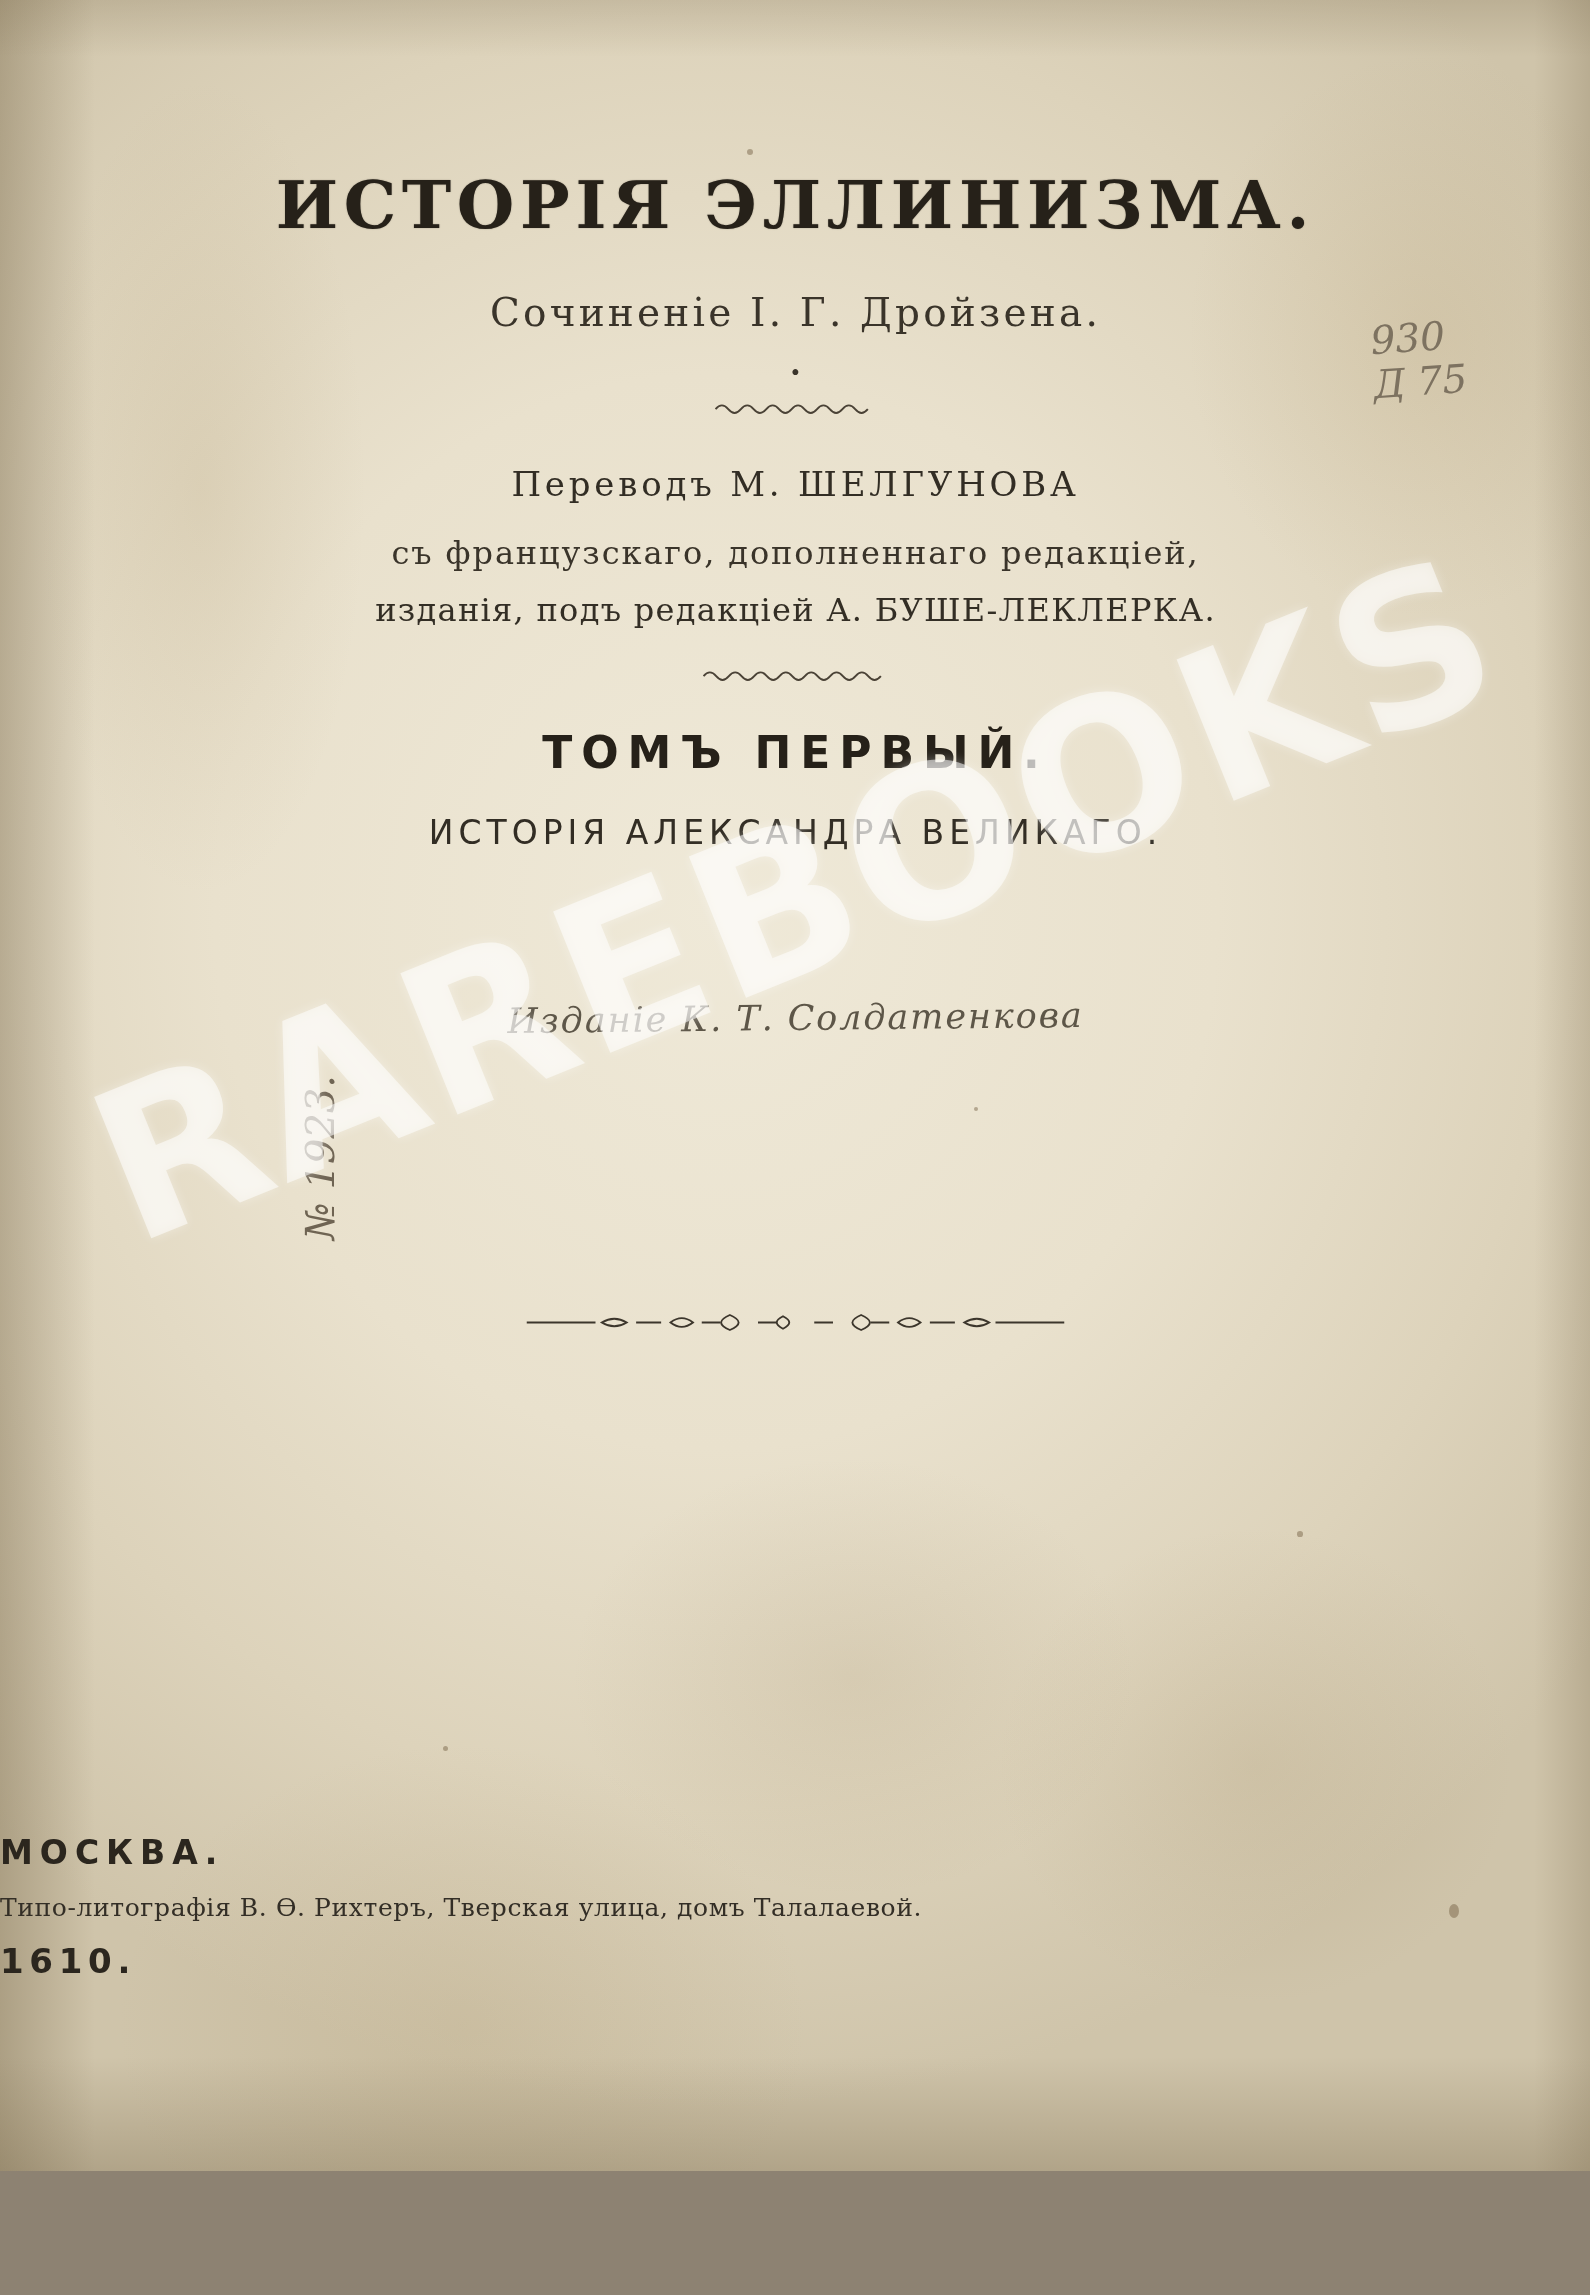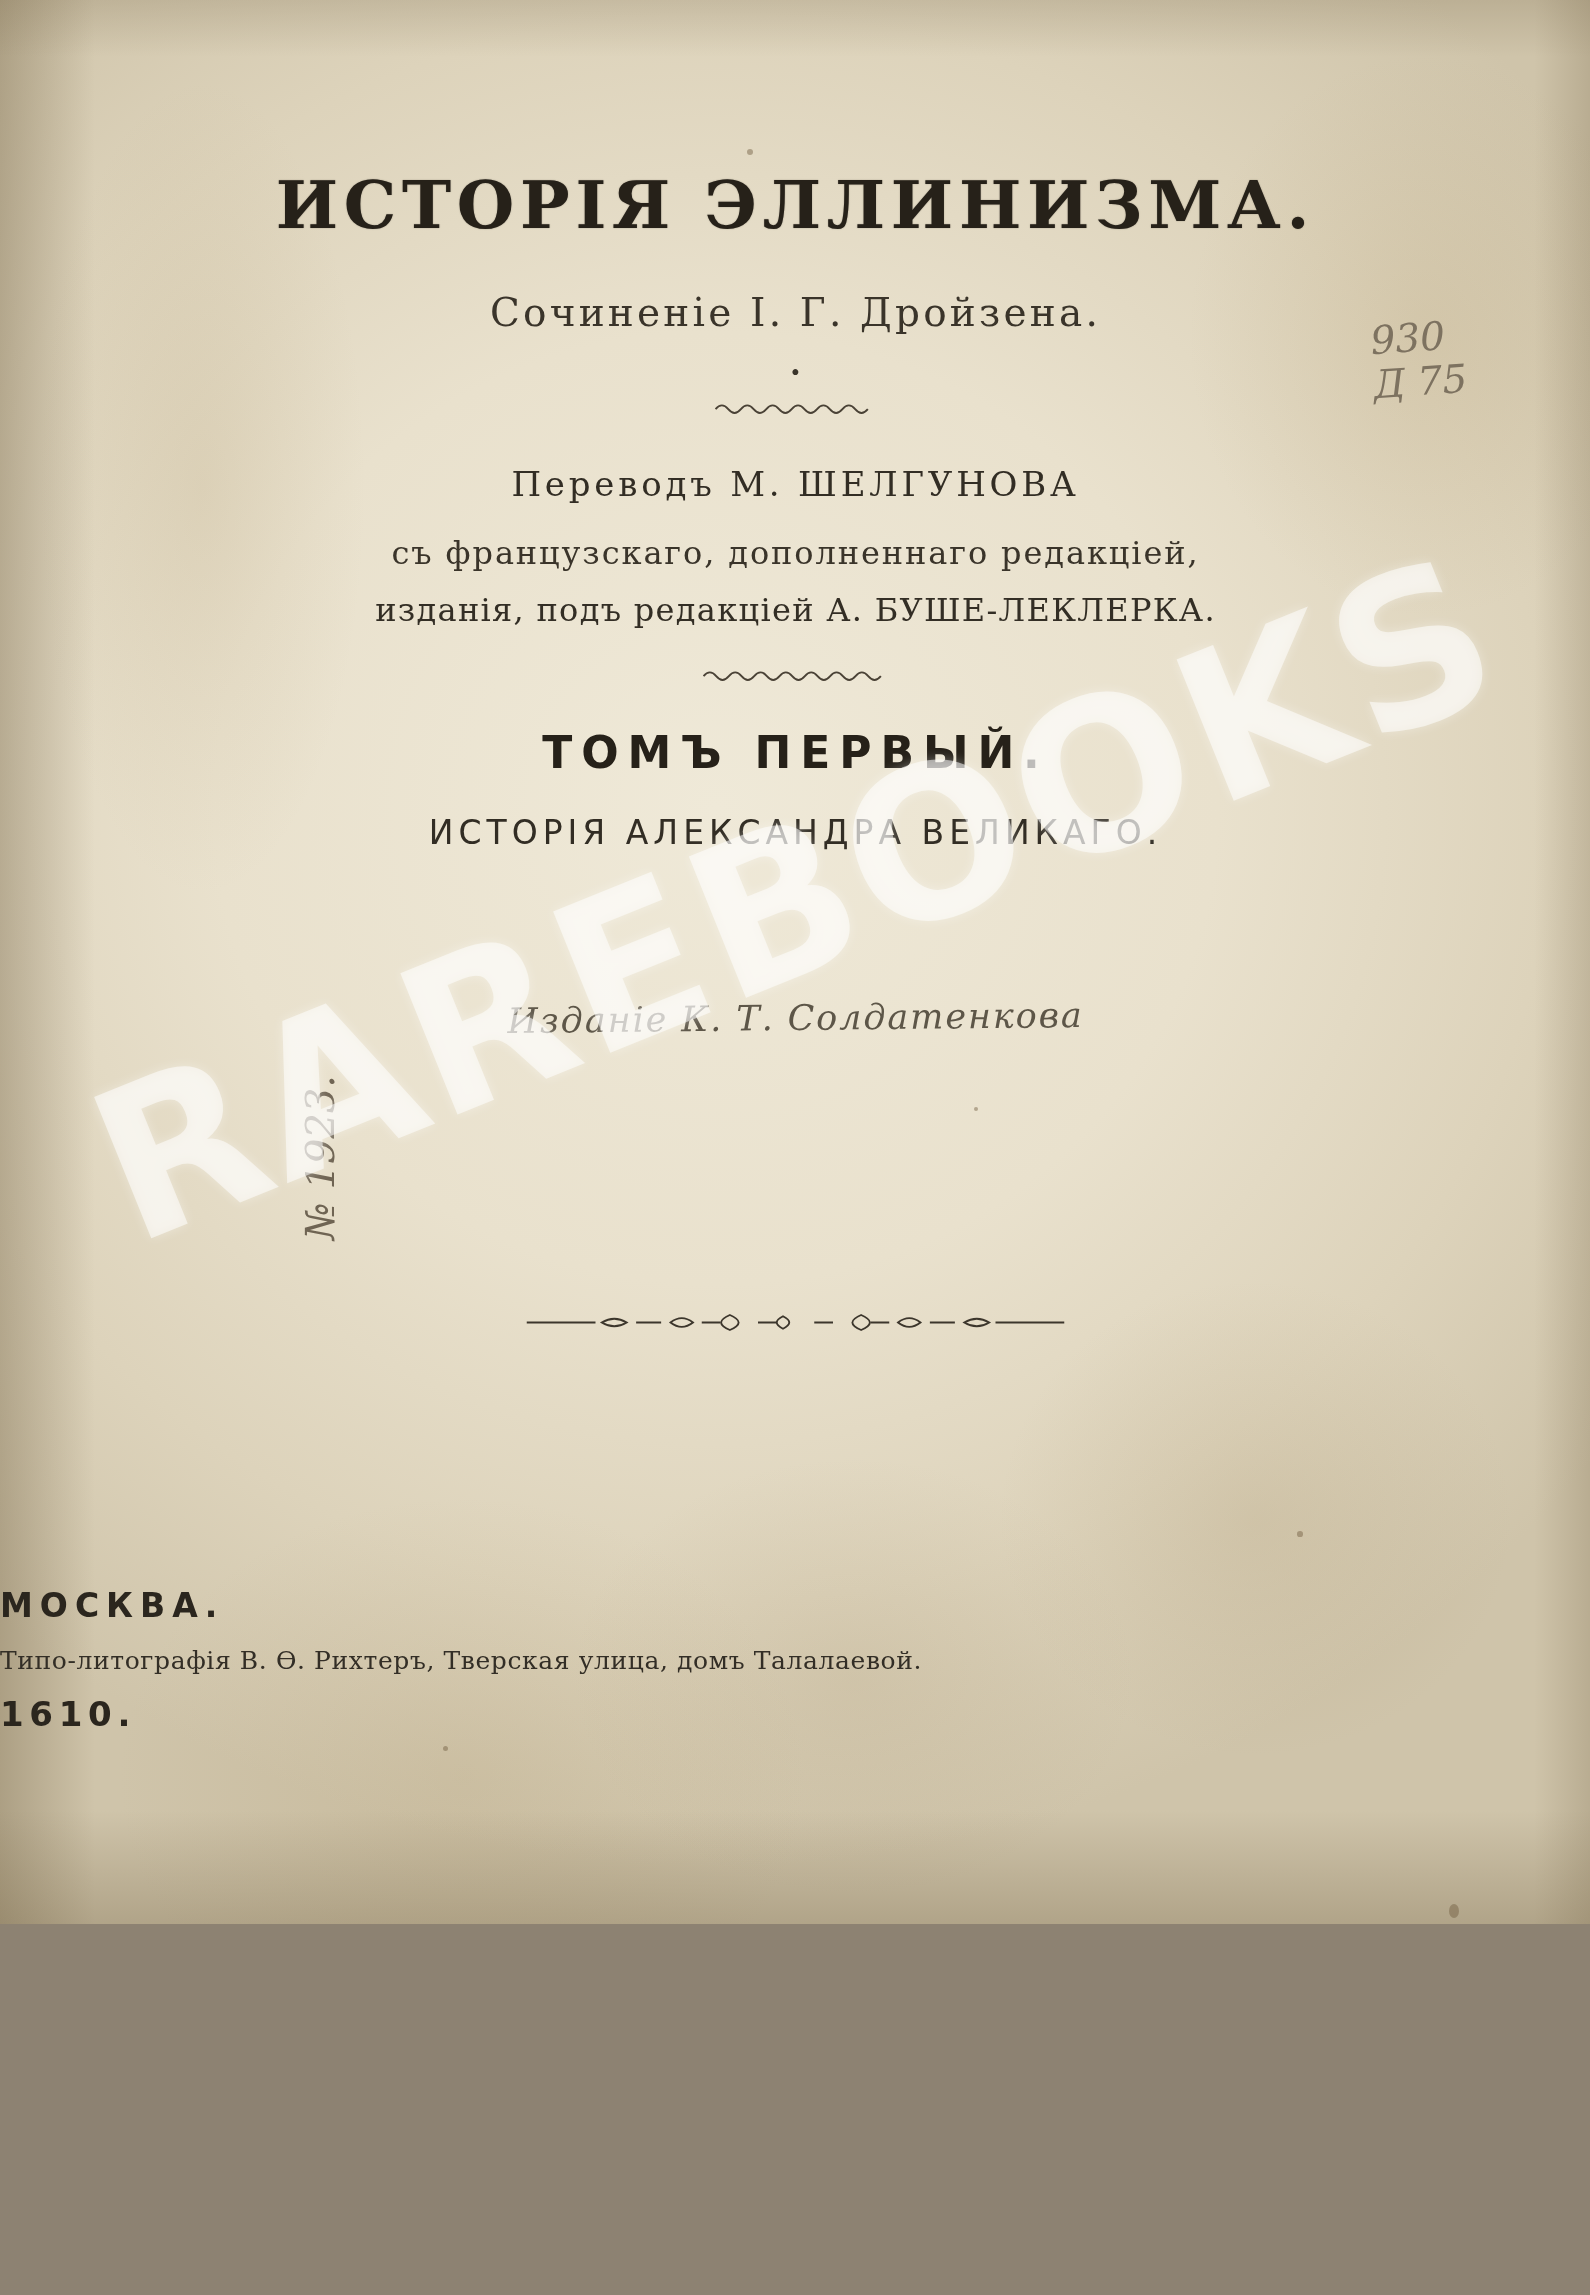--- a/index.html
+++ b/index.html
@@ -8,21 +8,21 @@
     padding: 0;
     background: #8d8272;
   }
   body {
     font-family: "Liberation Serif", serif;
   }
 
   .page {
     position: relative;
     width: 1591px;
-    height: 1924px;
+    height: 2171px;
     overflow: hidden;
     background:
       radial-gradient(ellipse 70% 55% at 45% 42%, #efe9d8 0%, #e9e1cd 45%, #ddd3bb 75%, #cfc4aa 100%);
   }
 
   
   .stain {
     position: absolute;
     border-radius: 50%;
     pointer-events: none;

